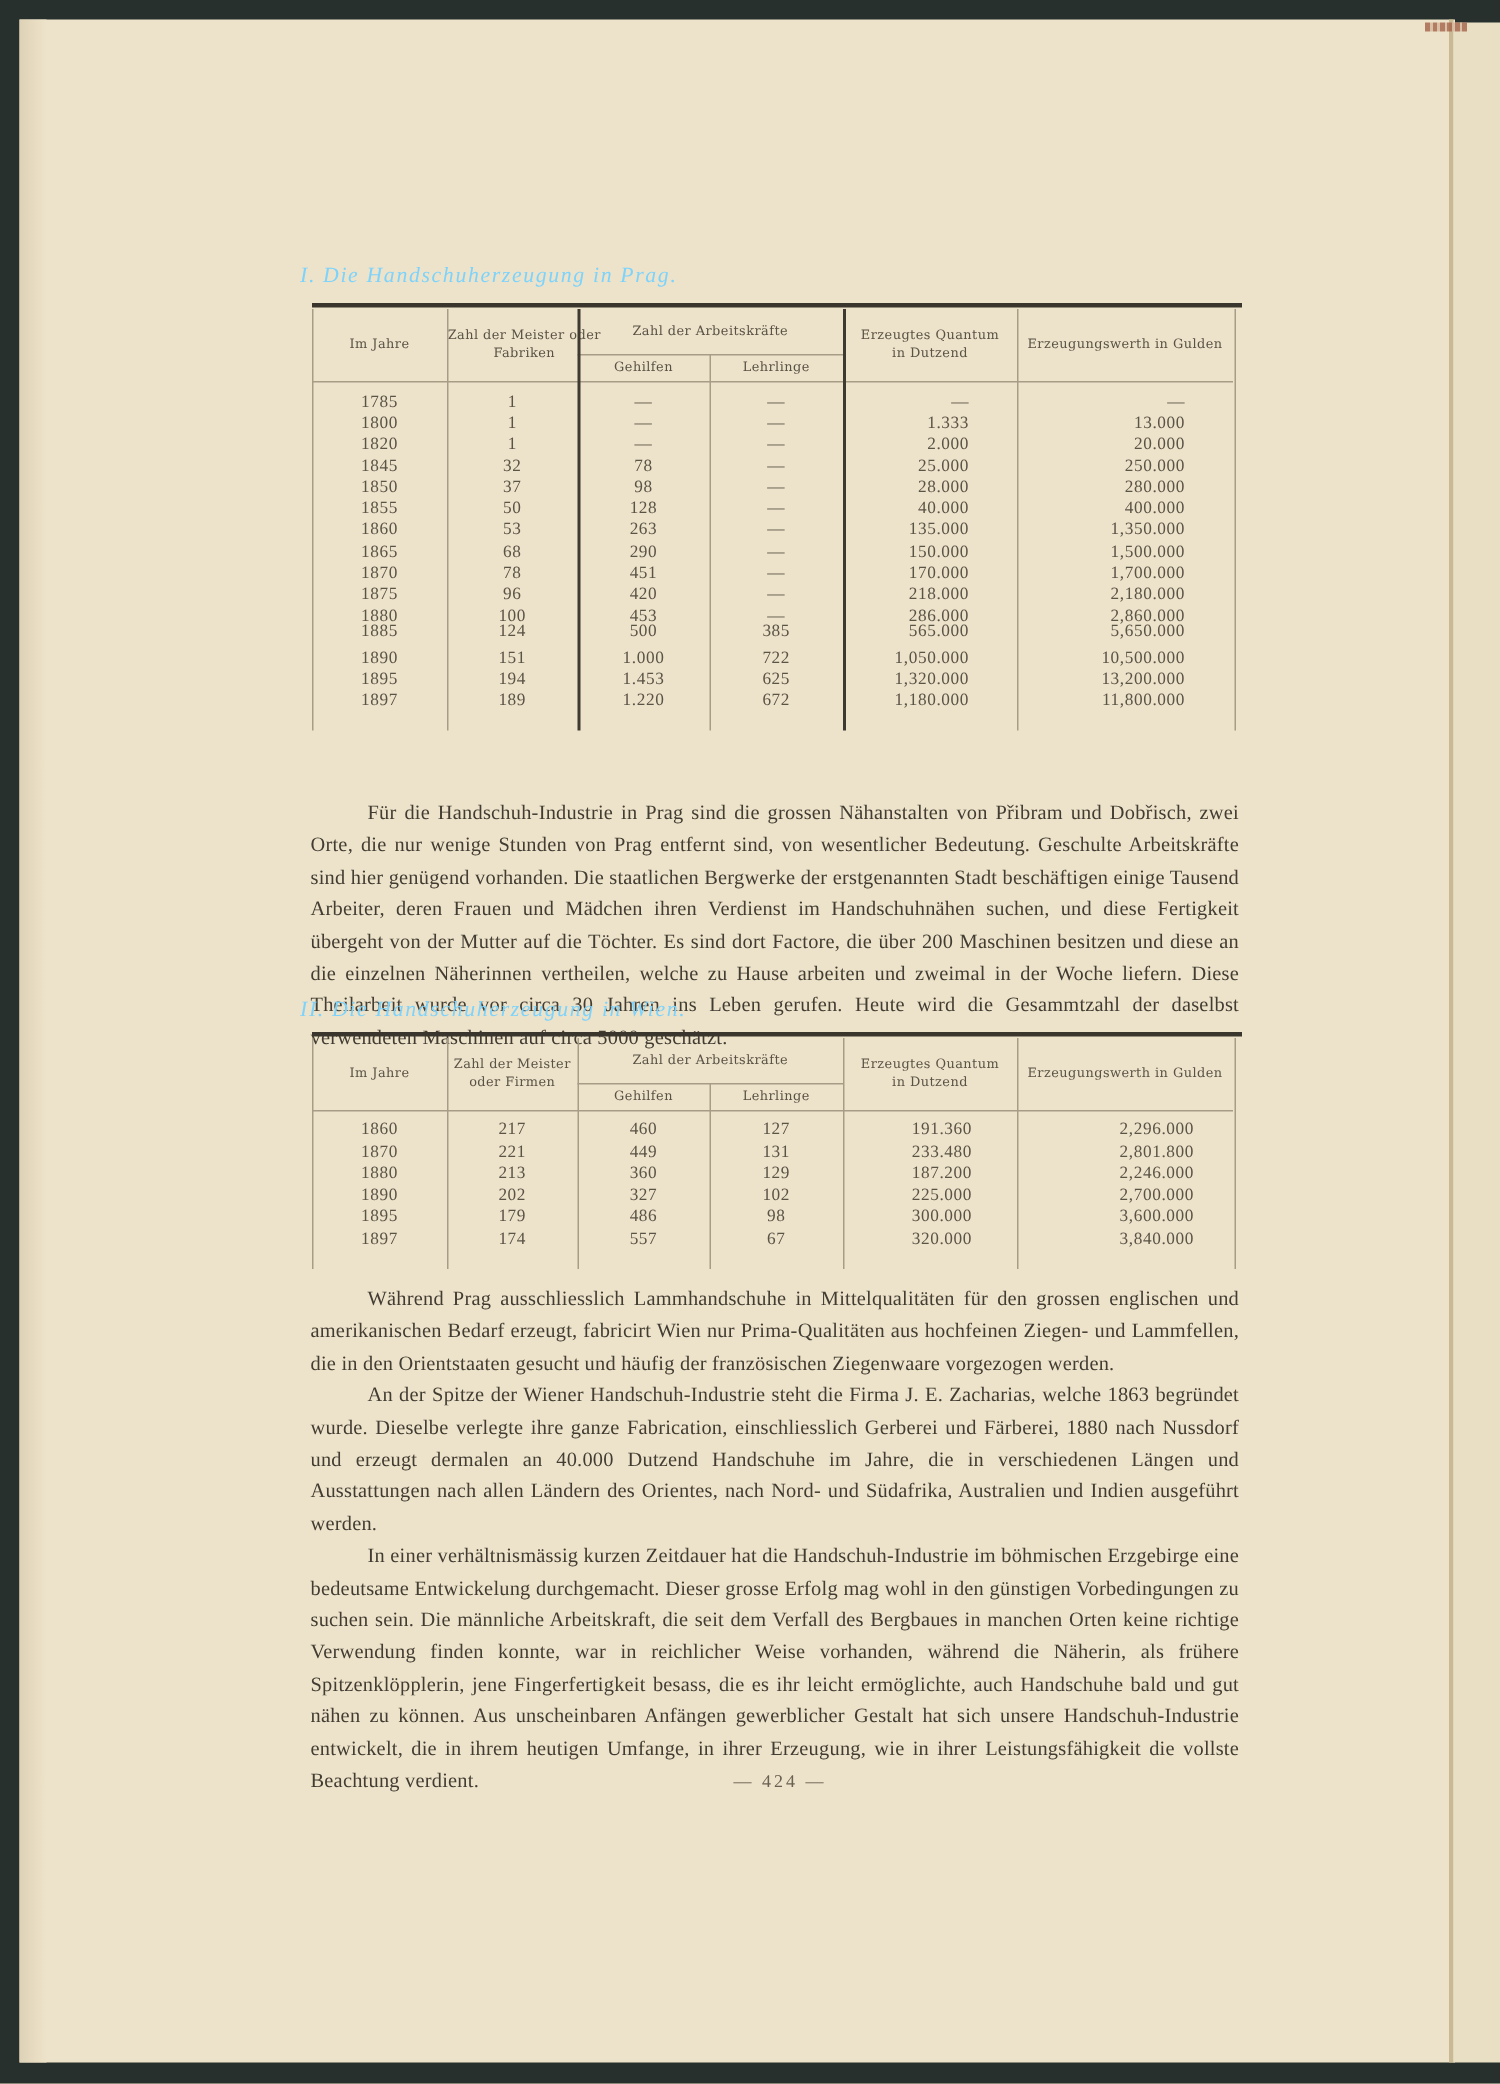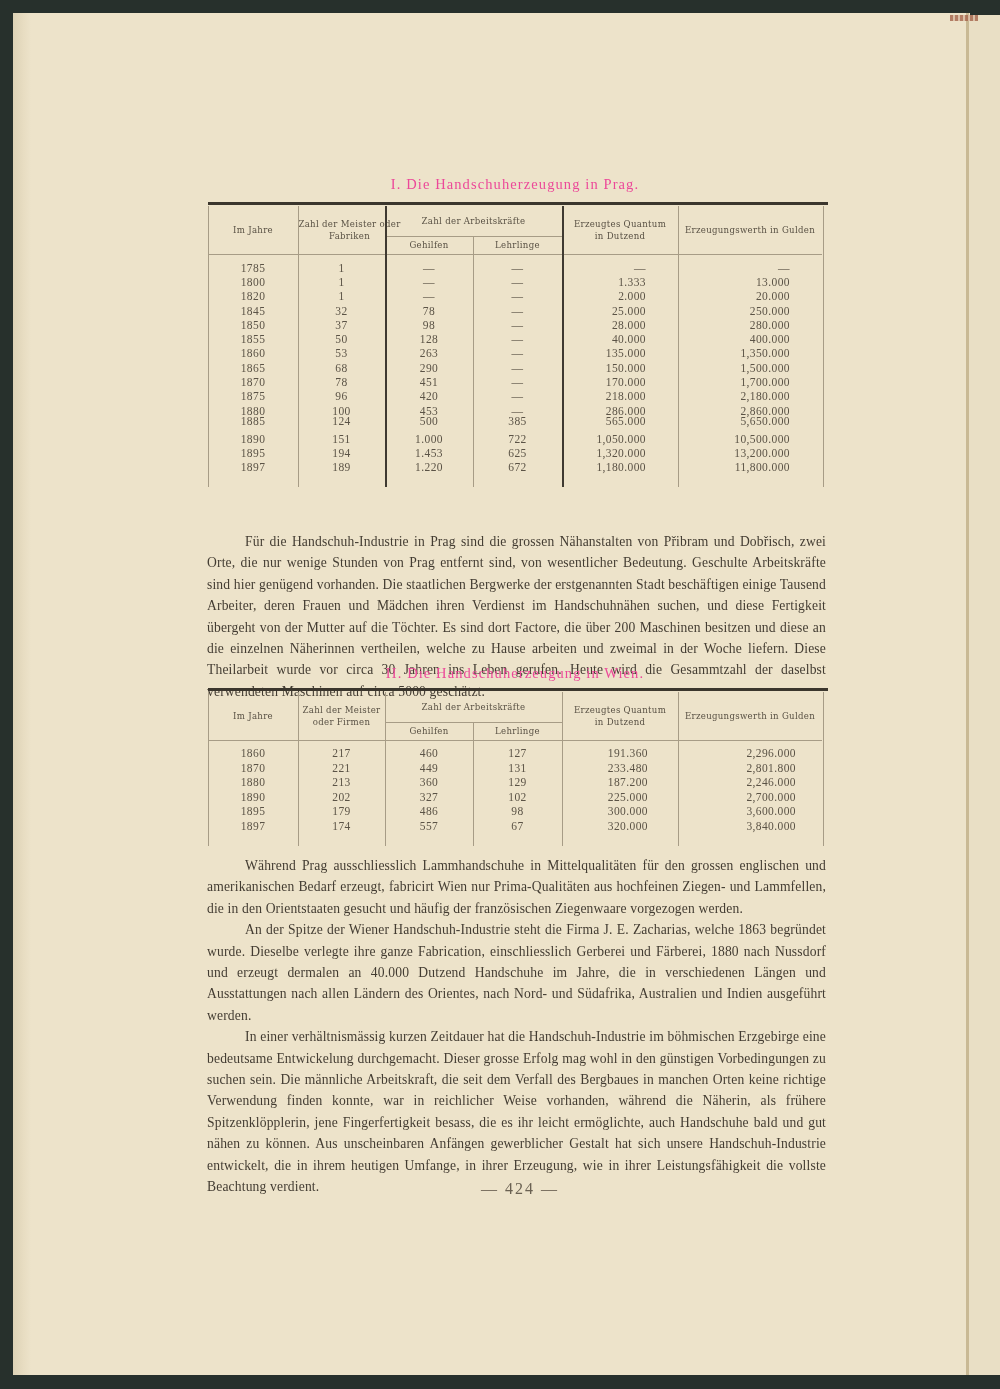--- a/index.html
+++ b/index.html
@@ -3,21 +3,21 @@
 <meta charset="utf-8">
 <style>
   html, body { margin:0; padding:0; }
   body { width:1000px; height:1389px; background:#27302c; position:relative; overflow:hidden; font-family:"Liberation Serif", "DejaVu Serif", serif; color:#4a4338; }
   .paper { position:absolute; left:13px; top:13px; width:957px; height:1362px; background:#ede3ca; }
   .paper-edge-left { position:absolute; left:13px; top:13px; width:18px; height:1362px; background:linear-gradient(to right,#ddd2b6,#e8ddc2 60%,#ede3ca); }
   .gutter { position:absolute; left:966px; top:13px; width:3px; height:1362px; background:#c9b994; }
   .next-page { position:absolute; left:969px; top:15px; width:31px; height:1360px; background:#e9dfc5; }
   .top-stain { position:absolute; left:950px; top:15px; width:28px; height:6px; background:repeating-linear-gradient(90deg,#a4634a 0 3px,#d6b79f 3px 5px); opacity:.8; }
 
-  .title { position:absolute; left:200px; width:630px; text-align:center; font-size:14.5px; letter-spacing:1.1px; color:#ec4899; }
+  .title { position:absolute; left:200px; width:630px; text-align:left; font-size:14.5px; letter-spacing:1.1px; color:#7dd3fc;font-style:italic; }
   .t1-title { top:176px; }
   .t2-title { top:665px; }
 
   .tbl { position:absolute; left:208px; width:614px; }
   .tbl .toprule { position:absolute; left:0; top:0; width:620px; height:3px; background:#3b362d; }
   .tbl .frame { position:absolute; left:0; top:4px; width:614px; border-left:1px solid #a79c86; border-right:1px solid #a79c86; }
   .hdr { position:absolute; top:4px; left:0; width:614px; height:48px; border-bottom:1px solid #a79c86; font-family:"DejaVu Serif", serif; font-size:8.6px; color:#5a5245; letter-spacing:.3px; }
   .hcell { position:absolute; top:0; height:48px; display:flex; align-items:center; justify-content:center; text-align:center; line-height:12px; }
   .vline { position:absolute; width:1px; background:#a79c86; }
   .vline.dark { width:1.5px; background:#3f3a31; }
@@ -35,21 +35,21 @@
   .t1 .c-qty { width:84px; }
   .t1 .c-val { width:112px; }
   .t2 .c-qty { width:86px; }
   .t2 .c-val { width:118px; }
 
   .para { position:absolute; left:207px; width:619px; font-size:13.6px; line-height:21.4px; text-align:justify; color:#433c32; letter-spacing:.15px; }
   .para p { margin:0; text-indent:38px; }
   .p1 { top:499px;margin-top:32px; }
   .p2 { top:855px; }
 
-  .pageno { position:absolute; top:1180px; left:440px; width:160px; text-align:center; font-size:16px; color:#6a6152; letter-spacing:2px; }
+  .pageno { position:absolute; top:1180px; left:440px; width:160px; text-align:center; font-size:12px; color:#6a6152; letter-spacing:2px; }
 </style>
 </head>
 <body>
 
 <div class="paper"></div>
 <div class="paper-edge-left"></div>
 <div class="gutter"></div>
 <div class="next-page"></div>
 <div class="top-stain"></div>
 

